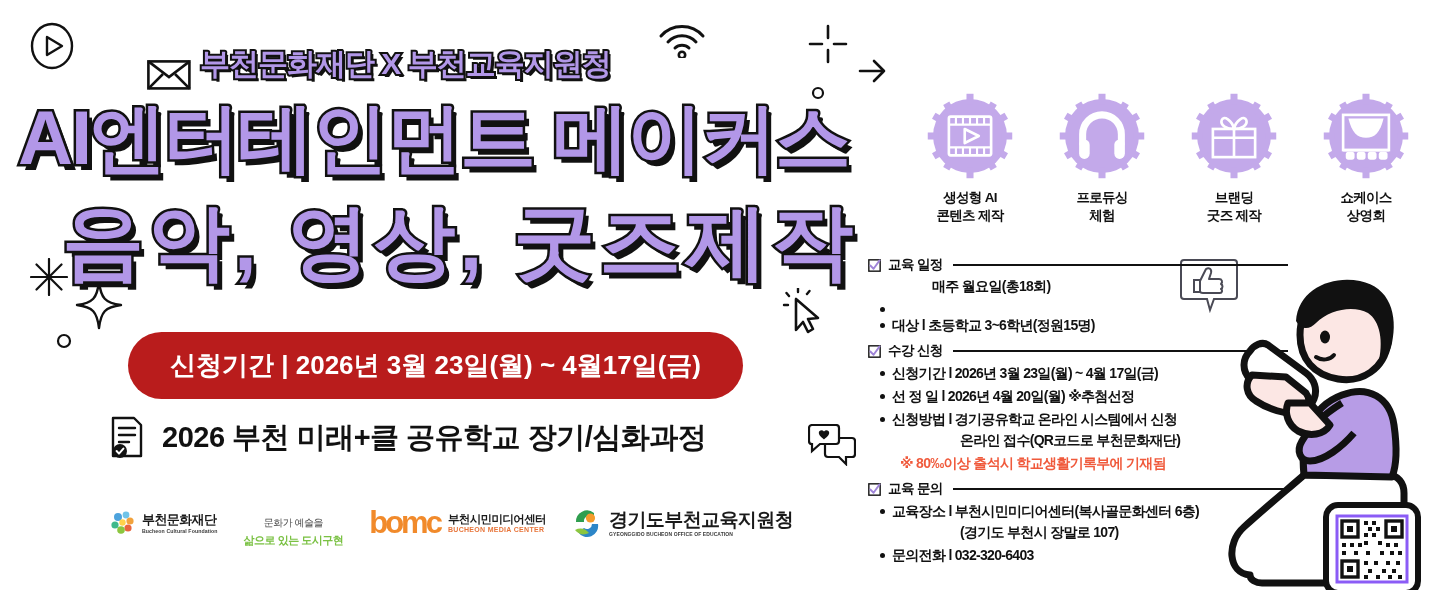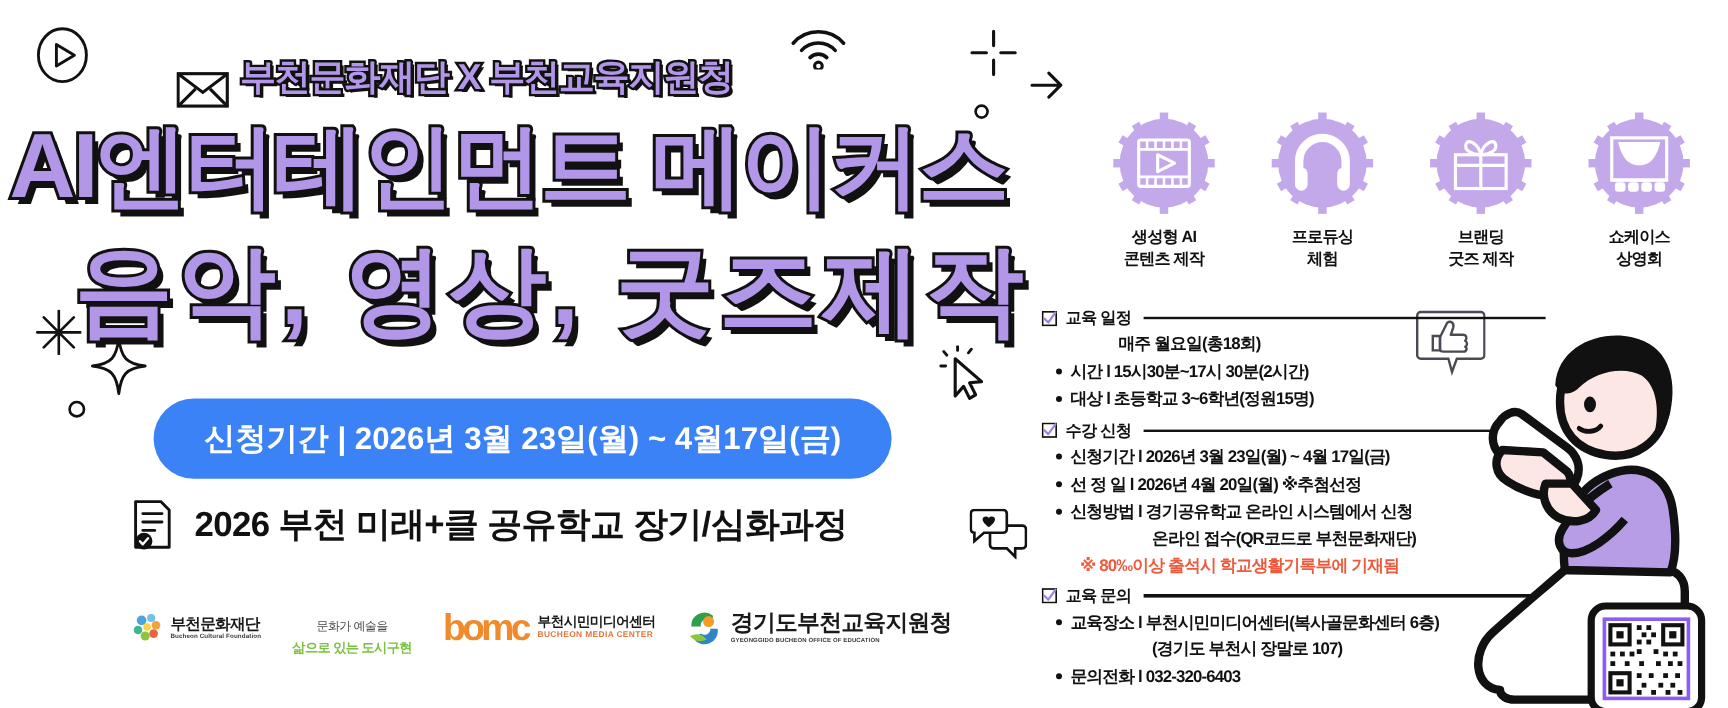--- a/index.html
+++ b/index.html
@@ -35,26 +35,26 @@
   .title-1, .title-2 {
     position: absolute;
     font-weight: 900;
     color: #b297e8;
     -webkit-text-stroke: 5px #111;
     paint-order: stroke fill;
     white-space: nowrap;
     letter-spacing: -2px;
     text-shadow: 5px 6px 0 #111;
   }
-  .title-1 { left: 8px; top: 88px; font-size: 76px; }
+  .title-1 { left: 18px; top: 88px; font-size: 76px; }
   .title-2 { left: 62px; top: 188px; font-size: 82px; letter-spacing: 4px; }
 
   .apply-pill {
     position: absolute; left: 128px; top: 332px;
-    background: #3b82f6; color: #fff;
+    background: #b91c1c; color: #fff;
     border-radius: 48px;
     padding: 16px 42px;
     font-size: 26px; font-weight: 700;
     letter-spacing: 0px;
     white-space: nowrap;
     display: flex; align-items: center;
   }
 
   .subtitle-row {
     position: absolute; left: 110px; top: 416px;
@@ -371,21 +371,20 @@
           <rect x="0.9" y="0.9" width="12.2" height="12.2" fill="#fff" stroke="#111" stroke-width="1.5"></rect>
           <path d="M2.5 7 L6 10.5 L12.5 1.5" fill="none" stroke="#9f84d8" stroke-width="2" stroke-linecap="round" stroke-linejoin="round"></path>
         </svg>
         <span class="sec-title">교육 일정</span>
         <span class="sec-rule"></span>
       </div>
       <div class="bullets">
         <div class="bcont">매주 월요일(총18회)</div>
         <div class="brow">
           <span class="dot"></span>
-          <span class="btext">시간 l 15시30분~17시 30분(2시간)</span>
         </div>
         <div class="brow">
           <span class="dot"></span>
           <span class="btext">대상 l 초등학교 3~6학년(정원15명)</span>
         </div>
       </div>
 
       <div class="sec-head">
         <svg class="chk" viewBox="0 0 14 14">
           <rect x="0.9" y="0.9" width="12.2" height="12.2" fill="#fff" stroke="#111" stroke-width="1.5"></rect>

